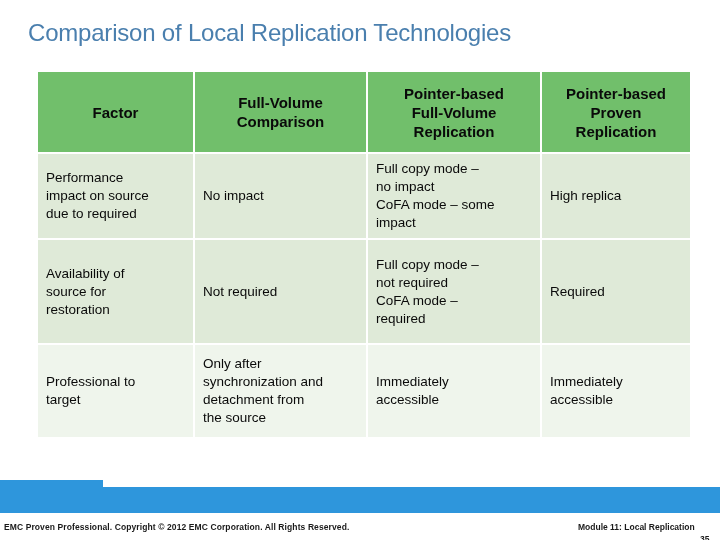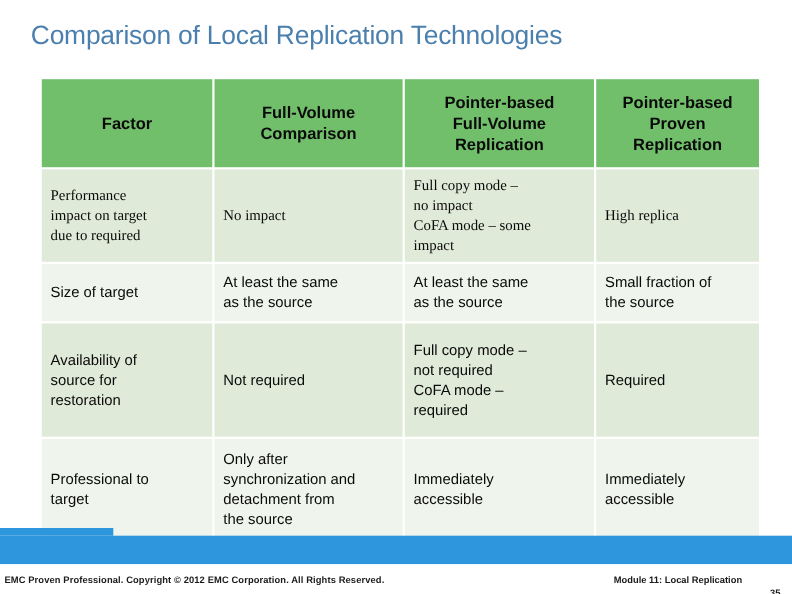--- a/index.html
+++ b/index.html
@@ -62,21 +62,21 @@
   }
   #comparison-table tr.row-alt td {
     background: #eff5ec;
   }
 
   .col-factor  { width: 155px; }
   .col-fvm     { width: 171px; }
   .col-pbfvr   { width: 172px; }
   .col-pbvr    { width: 148px; }
 
-  .r1 { height: 84px; font-family: Liberation Serif, serif; }
+  .r1 { height: 84px; }
   .r2 { height: 52px; }
   .r3 { height: 103px; }
   .r4 { height: 92px; }
 
   .cell-lines span { display: block; }
 
   
   #footer-bar {
     position: absolute;
     left: 0;
@@ -106,21 +106,21 @@
     left: 4px;
     top: 522px;
     font-size: 8.5px;
     font-weight: bold;
     color: #1a1a1a;
     white-space: nowrap;
     letter-spacing: 0.1px;
   }
   #footer-module {
     position: absolute;
-    left: 558px;
+    left: 578px;
     top: 522px;
     font-size: 8.5px;
     font-weight: bold;
     color: #1a1a1a;
     white-space: nowrap;
   }
   #footer-slide-number {
     position: absolute;
     left: 700px;
     top: 534px;
@@ -161,54 +161,37 @@
         <span>Proven</span>
         <span>Replication</span>
       </th>
     </tr>
   </thead>
   <tbody>
 
     <tr class="r1">
       <td class="cell-lines">
         <span>Performance</span>
-        <span>impact on target</span>
+        <span>impact on source</span>
         <span>due to required</span>
       </td>
       <td>
         <span>No impact</span>
       </td>
       <td class="cell-lines">
         <span>Full copy mode –</span>
         <span>no impact</span>
         <span>CoFA mode – some</span>
         <span>impact</span>
       </td>
       <td>
         <span>High replica</span>
       </td>
     </tr>
 
-    <tr class="r2 row-alt">
-      <td>
-        <span>Size of target</span>
-      </td>
-      <td class="cell-lines">
-        <span>At least the same</span>
-        <span>as the source</span>
-      </td>
-      <td class="cell-lines">
-        <span>At least the same</span>
-        <span>as the source</span>
-      </td>
-      <td class="cell-lines">
-        <span>Small fraction of</span>
-        <span>the source</span>
-      </td>
-    </tr>
 
     <tr class="r3">
       <td class="cell-lines">
         <span>Availability of</span>
         <span>source for</span>
         <span>restoration</span>
       </td>
       <td>
         <span>Not required</span>
       </td>

